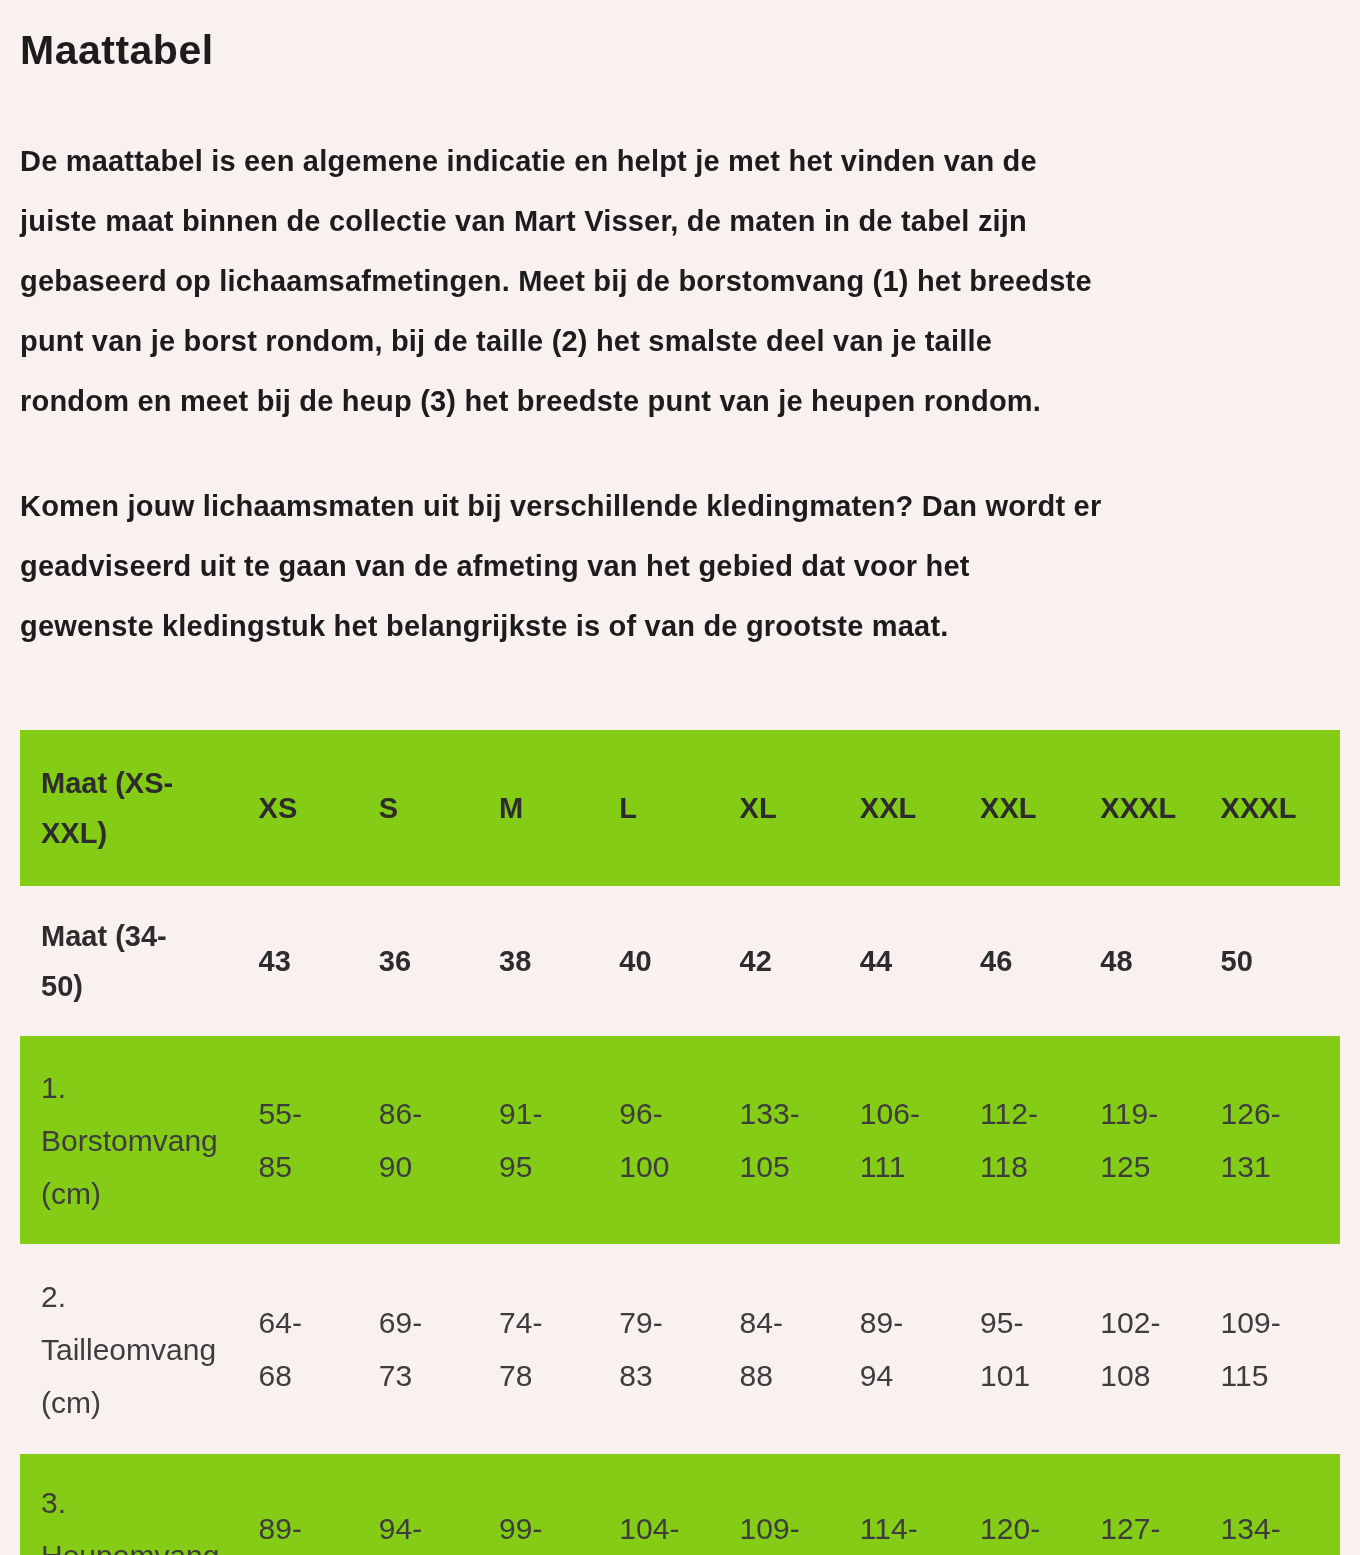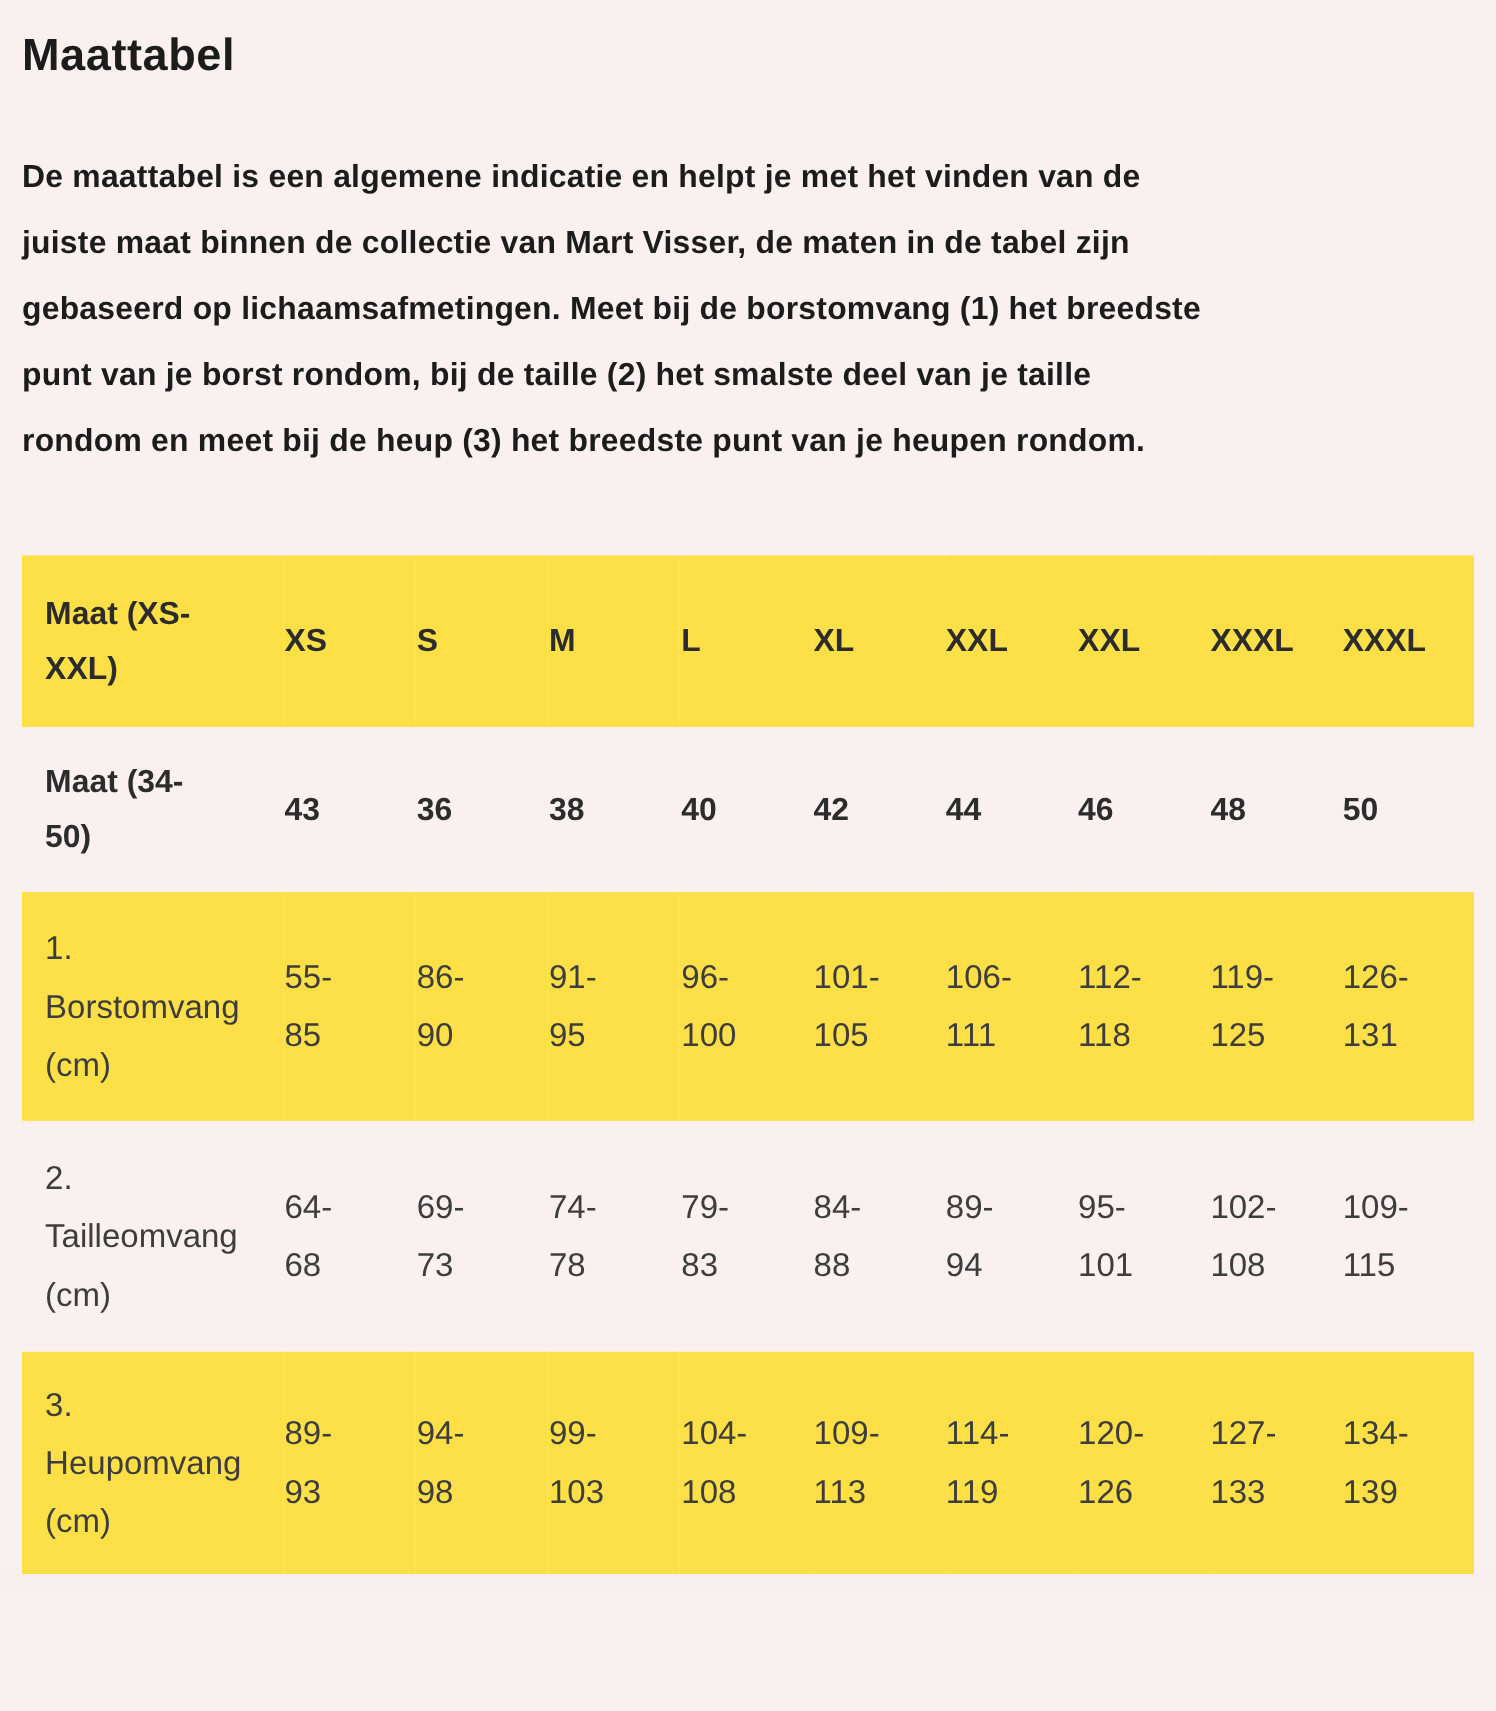--- a/index.html
+++ b/index.html
@@ -41,21 +41,21 @@
     table-layout: fixed;
     margin-top: 74px;
   }
   col.col-label { width: 18%; }
   col.col-value { width: 9.11%; }
 
   .size-table td {
     vertical-align: middle;
     white-space: pre-line;
   }
-  tr.bg-white { background: #fde047; }
+  tr.bg-white { background: #84cc16; }
   tr.bg-pink  { background: #f8f1ef; }
 
   tr.head-row {
     font-weight: bold;
     color: #2d2c2c;
     font-size: 29px;
   }
   tr.head-row td { line-height: 50px; }
   tr.data-row {
     font-weight: normal;
@@ -88,20 +88,23 @@
 <div class="content">
 
   <h1 class="page-title">Maattabel</h1>
 
   <p class="intro intro-first">De maattabel is een algemene indicatie en helpt je met het vinden van de
 juiste maat binnen de collectie van Mart Visser, de maten in de tabel zijn
 gebaseerd op lichaamsafmetingen. Meet bij de borstomvang (1) het breedste
 punt van je borst rondom, bij de taille (2) het smalste deel van je taille
 rondom en meet bij de heup (3) het breedste punt van je heupen rondom.</p>
 
+  <p class="intro intro-second">Komen jouw lichaamsmaten uit bij verschillende kledingmaten? Dan wordt er
+geadviseerd uit te gaan van de afmeting van het gebied dat voor het
+gewenste kledingstuk het belangrijkste is of van de grootste maat.</p>
 
   <table class="size-table">
     <colgroup>
       <col class="col-label">
       <col class="col-value">
         <col class="col-value">
         <col class="col-value">
       <col class="col-value">
         <col class="col-value">
         <col class="col-value">
@@ -144,21 +147,21 @@
 Borstomvang
 (cm)</td>
         <td class="value-cell">55-
 85</td>
         <td class="value-cell">86-
 90</td>
         <td class="value-cell">91-
 95</td>
         <td class="value-cell">96-
 100</td>
-        <td class="value-cell">101-
+        <td class="value-cell">133-
 105</td>
         <td class="value-cell">106-
 111</td>
         <td class="value-cell">112-
 118</td>
         <td class="value-cell">119-
 125</td>
         <td class="value-cell">126-
 131</td>
       </tr>

